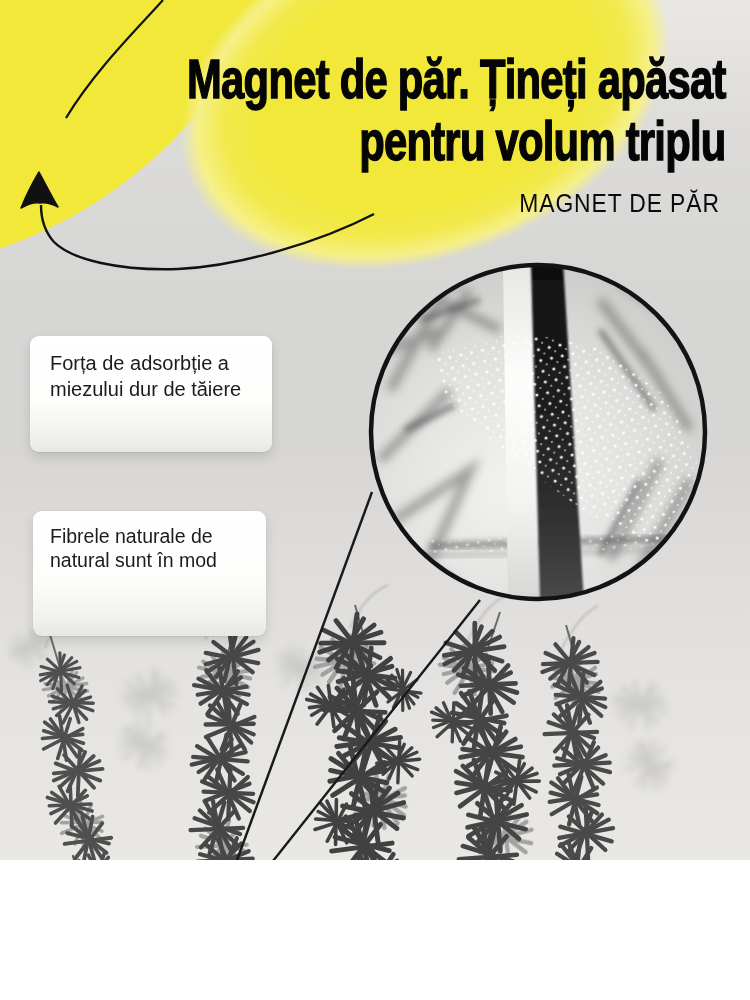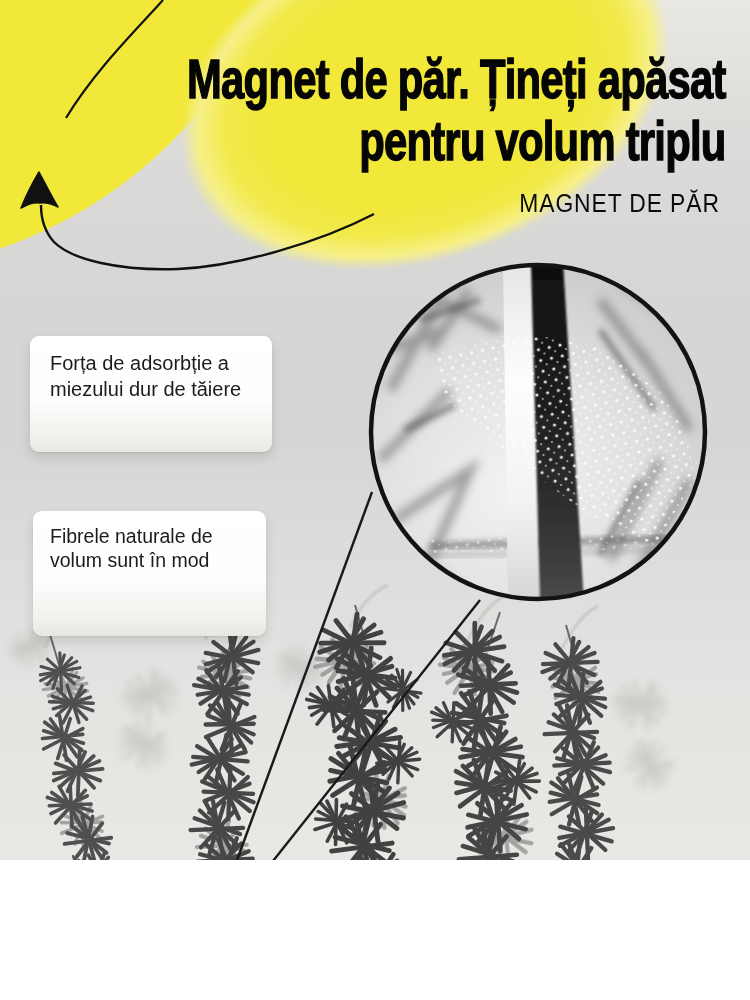--- a/index.html
+++ b/index.html
@@ -280,16 +280,16 @@
     <div>pentru volum triplu</div>
   </div>
   <div class="subtitle">MAGNET DE PĂR</div>
 
   <div class="card card1">
     <div>Forța de adsorbție a</div>
     <div>miezului dur de tăiere</div>
   </div>
   <div class="card card2">
     <div>Fibrele naturale de</div>
-    <div>volum sunt în mod</div>
+    <div>natural sunt în mod</div>
   </div>
 
 </div>
 
 </body></html>

